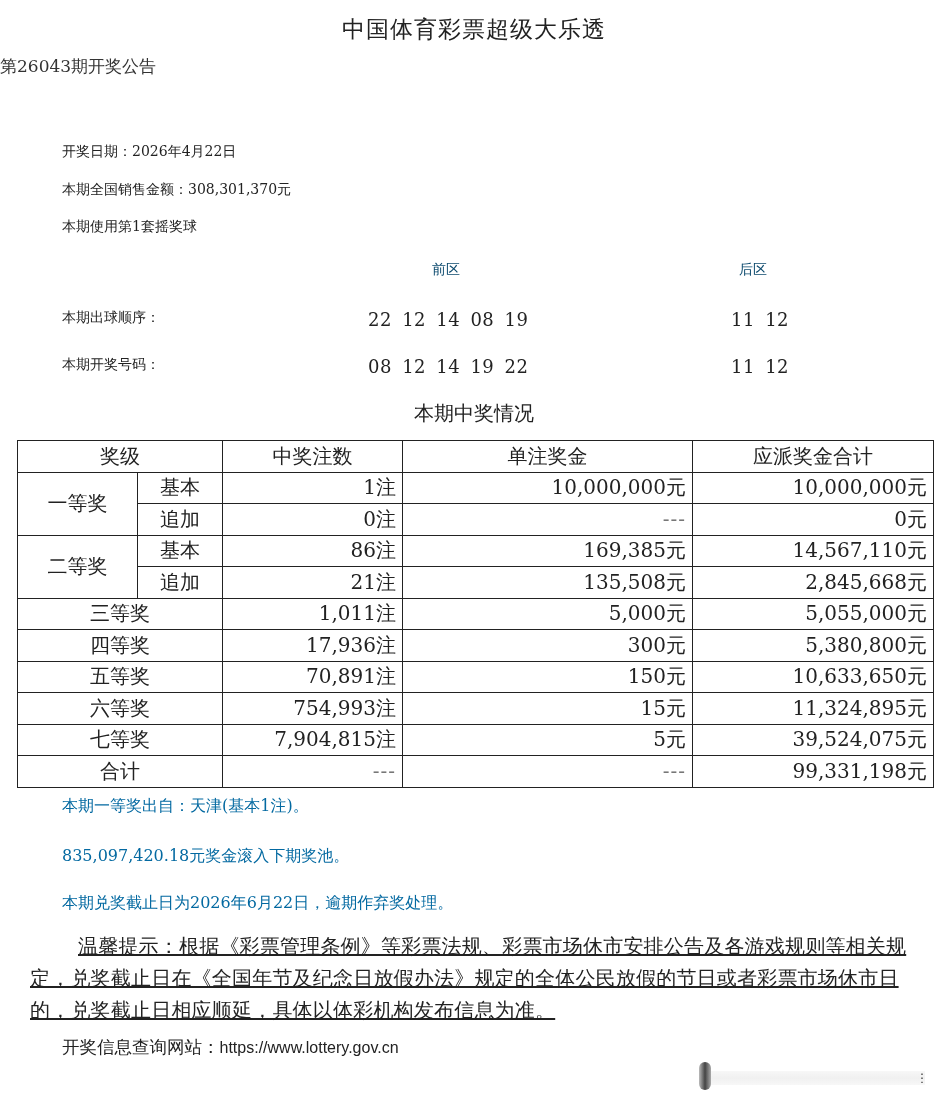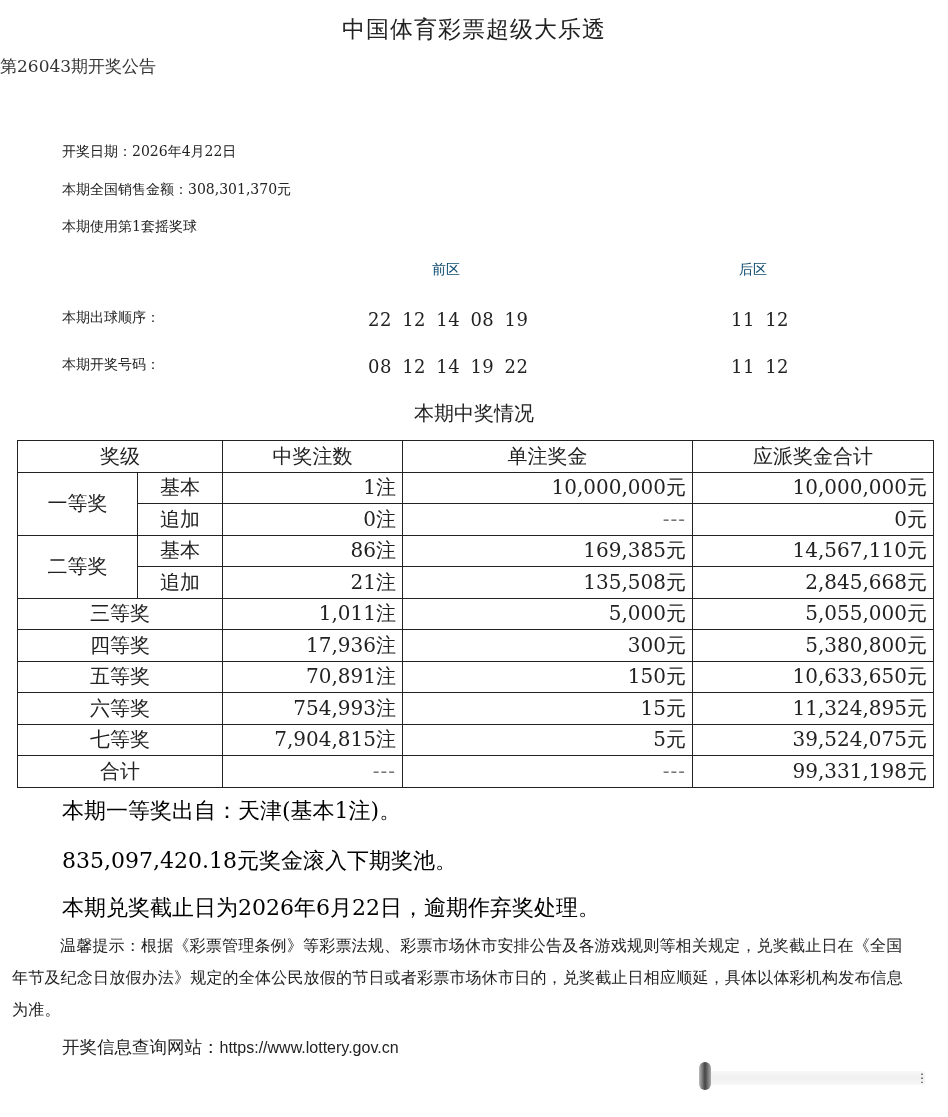--- a/index.html
+++ b/index.html
@@ -20,22 +20,22 @@
   }
   table.prize td, table.prize th {
     border: 1.5px solid #222; height: 31.5px; padding: 0 6px; font-weight: normal;
     vertical-align: middle; white-space: nowrap;
   }
   table.prize th { text-align: center; }
   .c { text-align: center; }
   .r { text-align: right; }
   .dash { color: #777; letter-spacing: 1px; }
 
-  .note { left: 62px; font-size: 22px; color: #000000; }
-  .tip { left: 12px; width: 905px; top: 930px; font-size: 16px; line-height: 32px; color: #222; white-space: normal; text-indent: 48px; letter-spacing: 0.2px; }
+  .note { left: 62px; font-size: 16px; color: #0369a1; }
+  .tip { left: 30px; width: 905px; top: 930px; font-size: 20px; line-height: 32px; color: #222; white-space: normal; text-indent: 48px; letter-spacing: 0.2px; text-decoration: underline; }
   .site { left: 62px; top: 1035px; font-size: 17.5px; color: #222; }
   .mono { font-family: Liberation Sans, sans-serif; font-size: 16px; }
 
   .scroll-thumb { position: absolute; left: 699px; top: 1062px; width: 12px; height: 28px; border-radius: 6px;
     background: linear-gradient(90deg, #bbb, #444, #aaa); }
   .scroll-track { position: absolute; left: 710px; top: 1071px; width: 215px; height: 14px;
     background: linear-gradient(180deg, #f4f4f4, #eaeaea 50%, #f4f4f4); opacity: 0.7; }
   .edge-glyph { position: absolute; left: 916px; top: 1066px; width: 12px; height: 24px; font-size: 12px; color: #333; overflow: hidden; line-height: 24px; }
 </style>
 </head>

